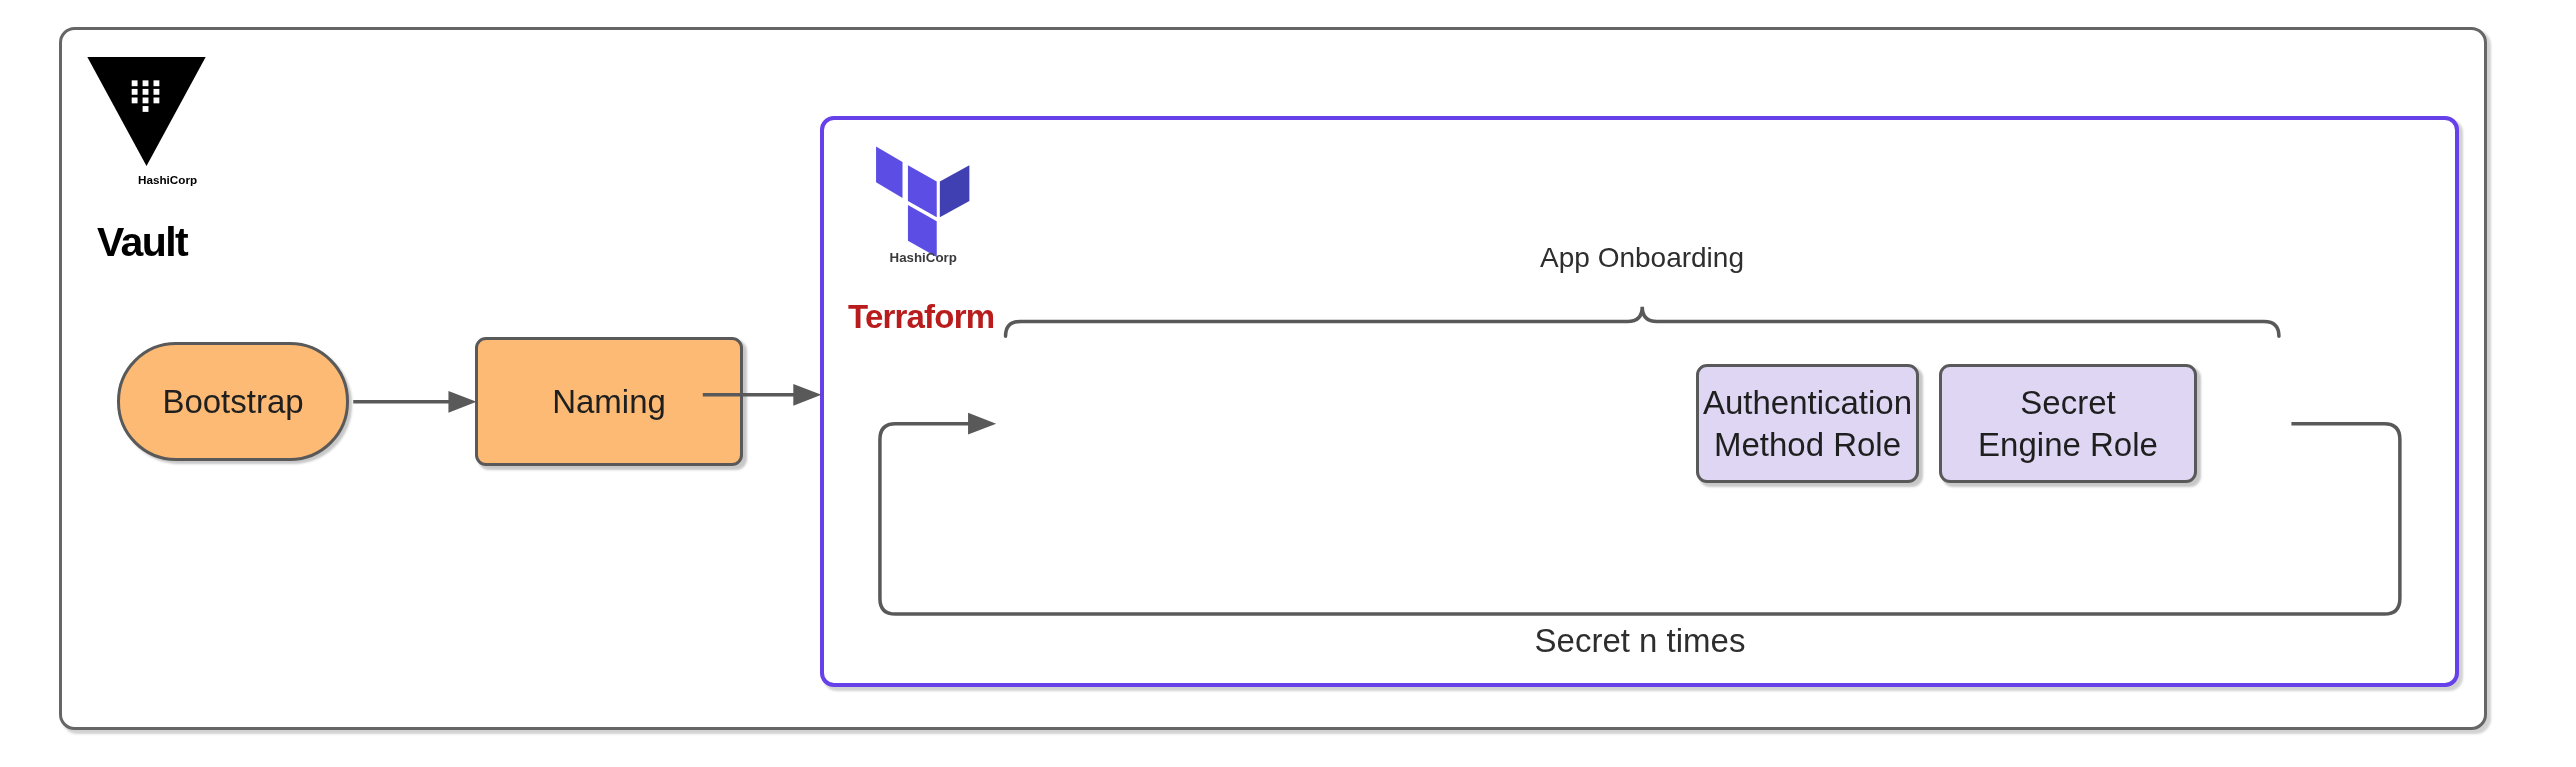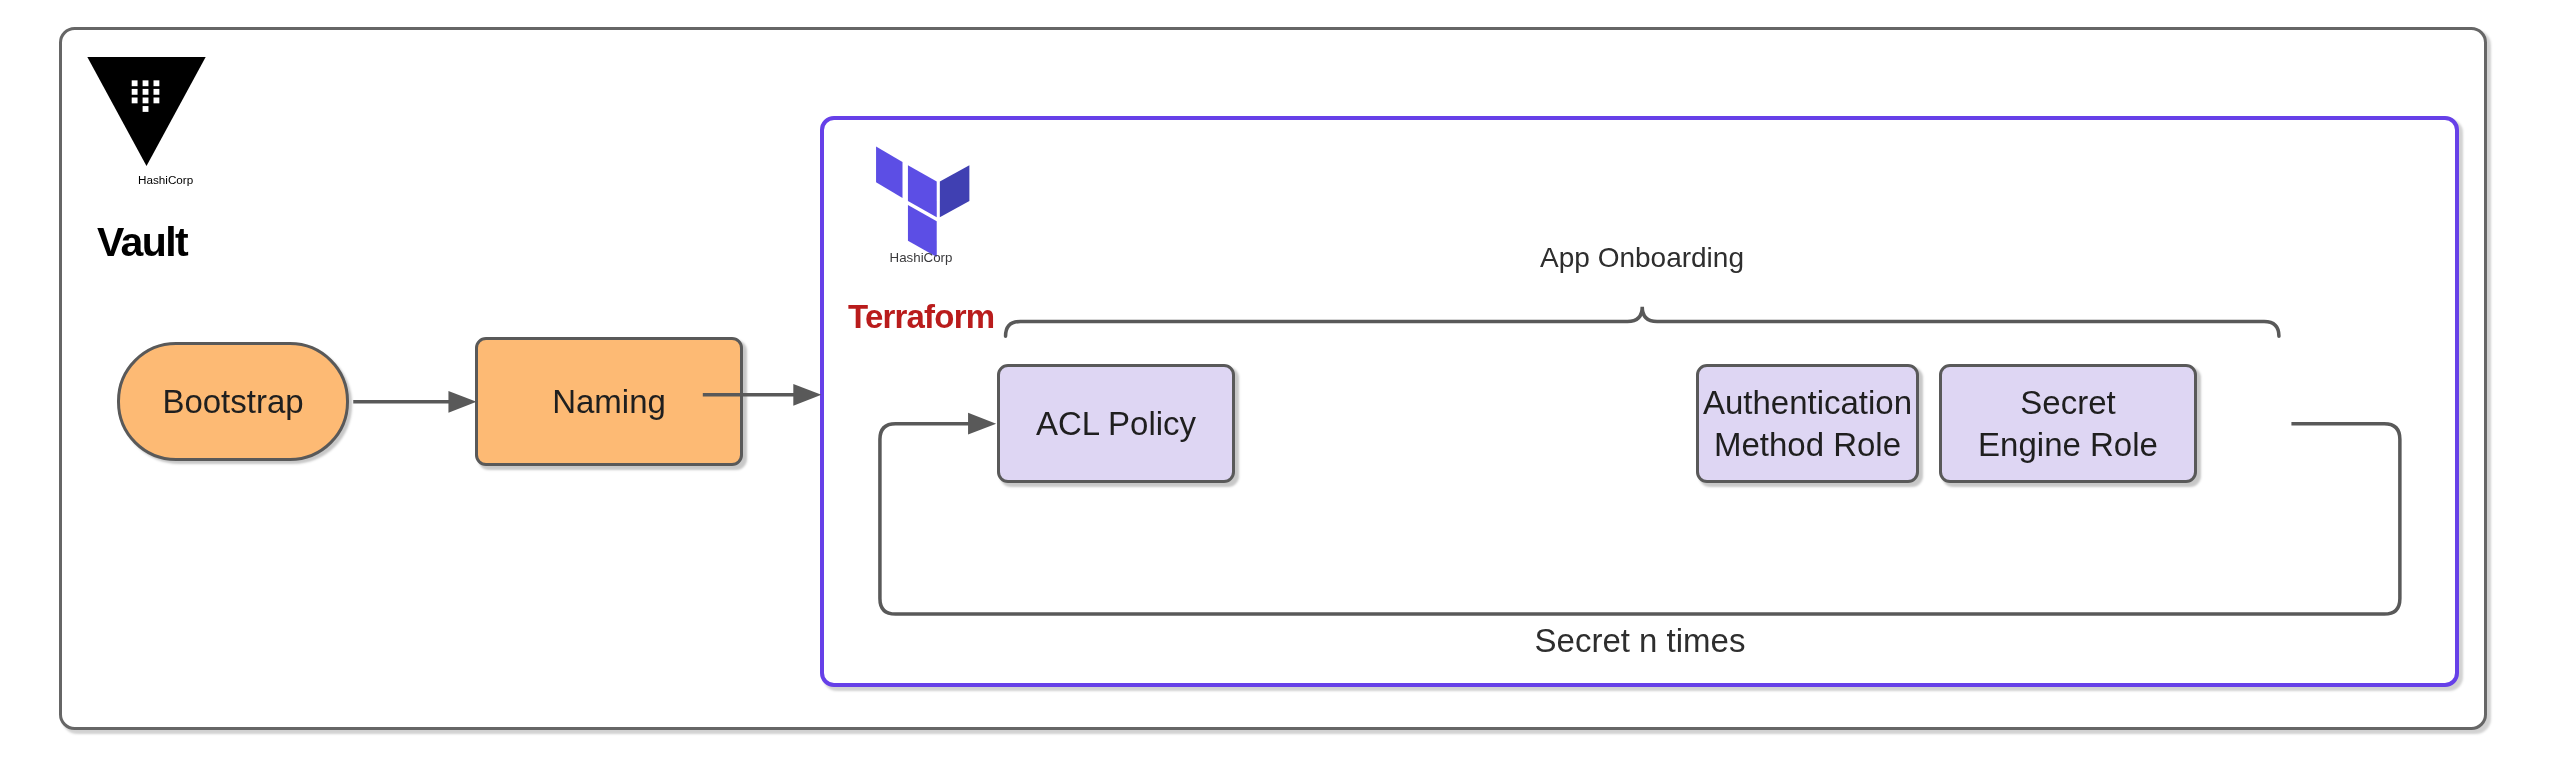--- a/index.html
+++ b/index.html
@@ -21,21 +21,21 @@
   
   #terraform-box{
     position:absolute;left:820px;top:116px;width:1639px;height:571px;
     border:4.7px solid #6640E8;border-radius:14px;
     box-shadow:3.1px 3.1px 2.3px rgba(0,0,0,0.18);
     background:#ffffff;box-sizing:border-box;
   }
   
   #vault-logo{position:absolute;left:87px;top:57px;width:125px;}
   #vault-icon{display:block;width:119px;height:109px;}
-  .brand-small{font-weight:normal;color:#000;font-size:11.7px;line-height:1;margin:7.8px 0 1.6px 11px;letter-spacing:0px;padding-left:40px;}
+  .brand-small{font-weight:bold;color:#000;font-size:11.7px;line-height:1;margin:7.8px 0 1.6px 11px;letter-spacing:0px;padding-left:40px;}
   .brand-big{font-weight:bold;color:#000;font-size:41px;line-height:1;margin-left:10px;letter-spacing:-1.6px;margin-top:36px;}
   
   #terraform-logo{position:absolute;left:848px;top:145px;width:187px;}
   #terraform-icon{display:block;width:95px;height:112px;margin-left:28px;}
   #terraform-logo .brand-small{color:#3a3a3c;font-size:13.3px;margin:-6.2px 0 1.6px 1.6px;}
   #terraform-logo .brand-big{color:#b91c1c;font-size:33px;letter-spacing:-0.8px;margin-left:0;}
   
   .node{
     position:absolute;display:flex;align-items:center;justify-content:center;
     background:#fdba74;border:3.9px solid #595959;box-sizing:border-box;
@@ -101,23 +101,20 @@
     <div class="brand-big">Terraform</div>
   </div>
 
   <div class="node" id="node-bootstrap">
     <span>Bootstrap</span>
   </div>
   <div class="node" id="node-naming">
     <span>Naming</span>
   </div>
 
-  <div class="node step-box" id="step-acl-policy">
-    <span>ACL Policy</span>
-  </div>
   <div class="node step-box" id="step-auth-method-role">
     <span>Authentication Method Role</span>
   </div>
   <div class="node step-box" id="step-secret-engine-role">
     <span>Secret Engine Role</span>
   </div>
 
   <div class="float-label" id="label-app-onboarding">App Onboarding</div>
   <div class="float-label" id="label-repeat">Secret n times</div>
 

